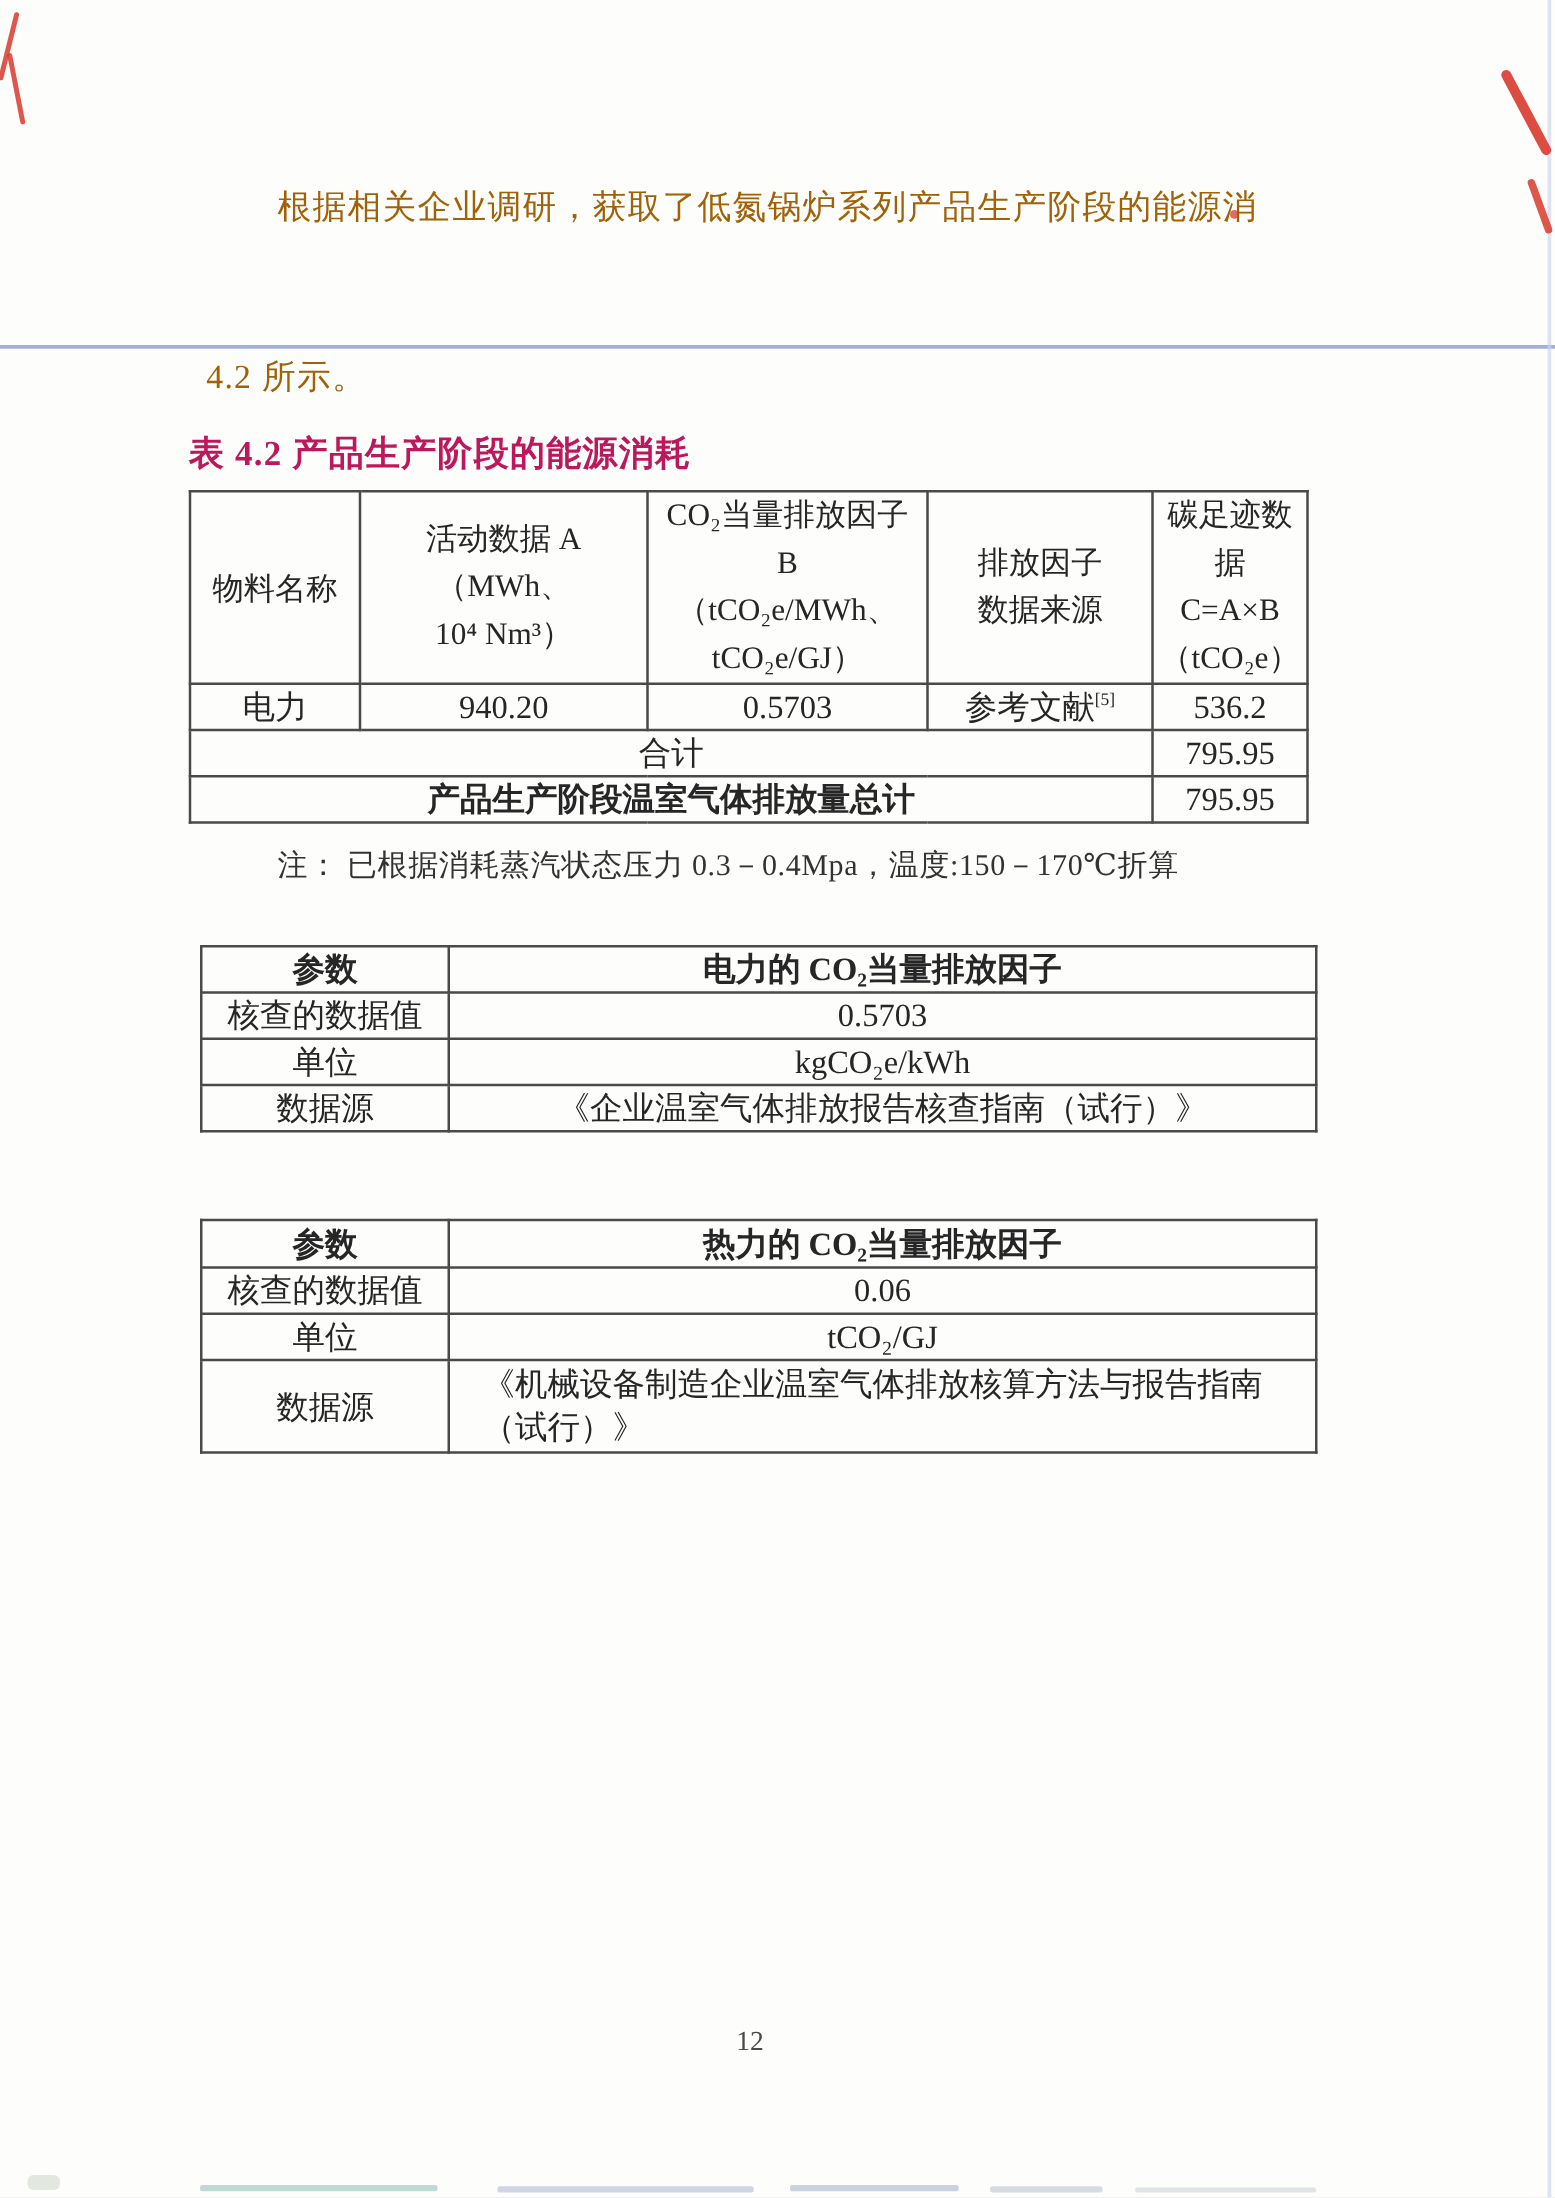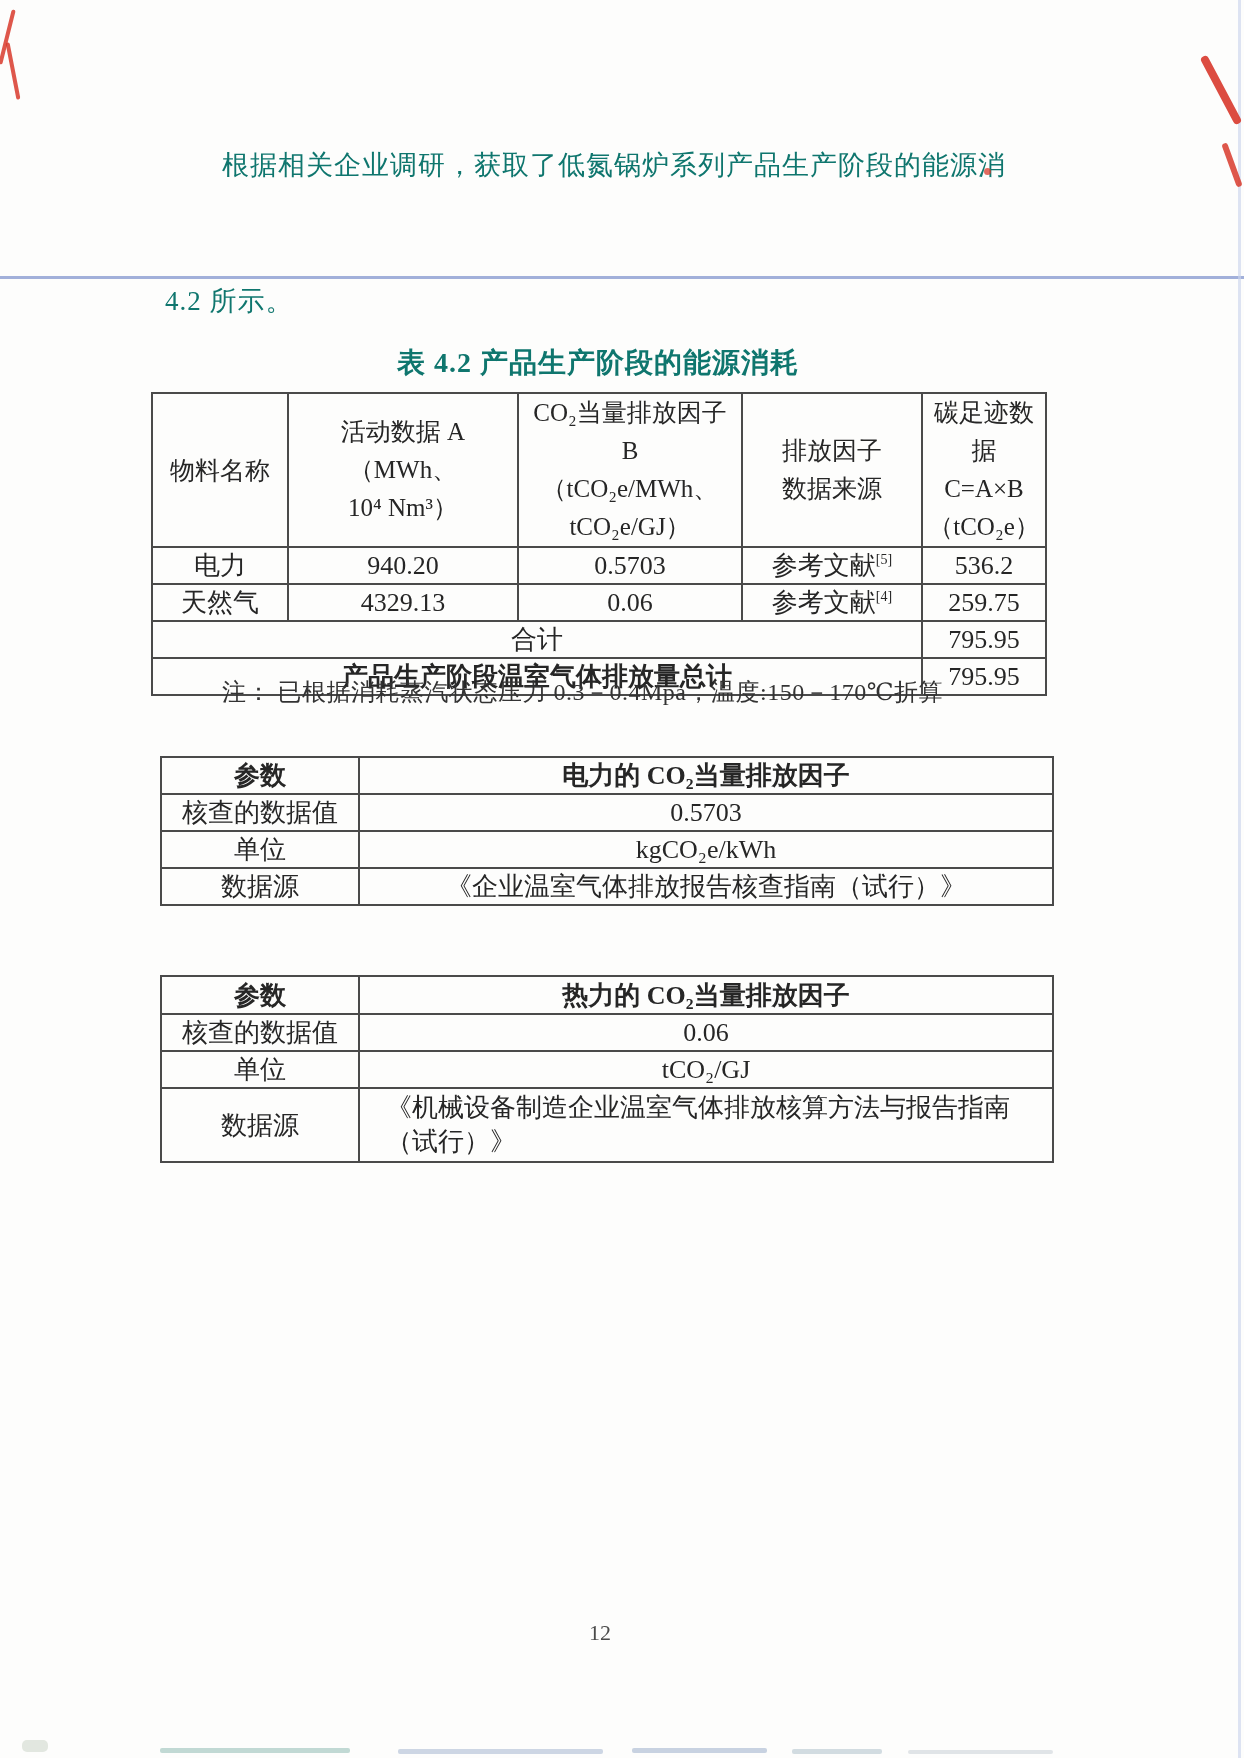--- a/index.html
+++ b/index.html
@@ -6,43 +6,43 @@
   .page{
     position:relative;
     width:1244px;height:1758px;
     margin:0 auto;
     background:#fdfdfc;
     overflow:hidden;
     font-family:"Liberation Serif","DejaVu Serif",serif;
     color:#2e2e2e;
   }
   
-  .para-line{position:absolute;font-size:27px;line-height:36px;white-space:nowrap;color:#0f766e;}
+  .para-line{position:absolute;font-size:27px;line-height:36px;white-space:nowrap;color:#a16207;}
   .pl1{left:222px;top:147px;letter-spacing:1px;}
   .pl2{left:165px;top:205px;letter-spacing:2.5px;}
   .pl3{left:165px;top:283px;letter-spacing:1px;}
   
   .blue-line{position:absolute;left:0;top:276px;width:1244px;height:3px;background:#a2b0da;}
   .edge-line-right{position:absolute;left:1238px;top:0;width:3px;height:1758px;background:#cdd6ec;opacity:.65;}
   .red-mark{position:absolute;background:#d8392c;border-radius:3px;}
   .rm1{left:5px;top:9px;width:4px;height:56px;transform:rotate(14deg);opacity:.85;}
   .rm2{left:11px;top:42px;width:4px;height:58px;transform:rotate(-11deg);opacity:.85;}
   .rm3{left:1217px;top:52px;width:8px;height:76px;transform:rotate(-28deg);border-radius:4px;opacity:.9;}
   .rm4{left:1229px;top:142px;width:6px;height:46px;transform:rotate(-20deg);opacity:.85;}
   .rm5{left:984px;top:168px;width:7px;height:7px;border-radius:50%;opacity:.75;}
   .strip-dash{position:absolute;border-radius:2px;}
   .sd0{left:22px;top:1740px;width:26px;height:12px;background:#c8d2c4;opacity:.5;border-radius:5px;}
   .sd1{left:160px;top:1748px;width:190px;height:5px;background:#8fbcb2;opacity:.55;}
   .sd2{left:398px;top:1749px;width:205px;height:5px;background:#9eb0cc;opacity:.5;}
   .sd3{left:632px;top:1748px;width:135px;height:5px;background:#93a8c6;opacity:.5;}
   .sd4{left:792px;top:1749px;width:90px;height:5px;background:#9eb4c2;opacity:.45;}
   .sd5{left:908px;top:1750px;width:145px;height:4px;background:#b4bfc9;opacity:.4;}
   
-  .tbl-title{position:absolute;left:151px;top:344px;width:894px;text-align:center;
-    font-size:28px;font-weight:bold;letter-spacing:1px;color:#0f766e;}
+  .tbl-title{position:absolute;left:151px;top:344px;width:894px;text-align:left;
+    font-size:28px;font-weight:bold;letter-spacing:1px;color:#be185d;}
   
   table{border-collapse:collapse;table-layout:fixed;position:absolute;font-size:26px;color:#262626;}
   td{border:2px solid #4a4a4a;text-align:center;vertical-align:middle;padding:0 4px;overflow:hidden;}
   td span{display:inline;}
   .hline{display:block;line-height:38px;}
   sup.ref{font-size:14px;vertical-align:super;line-height:0;}
   .bold{font-weight:bold;}
   
   .t1{left:151px;top:392px;width:894px;}
   .t1 .hdr td{height:128px;font-size:25px;}
@@ -116,29 +116,20 @@
       </tr>
       <tr class="r-data">
         <td>电力</td>
         <td>940.20</td>
         <td>0.5703</td>
         <td>
           <span>参考文献</span><sup class="ref">[5]</sup>
         </td>
         <td>536.2</td>
       </tr>
-      <tr class="r-data">
-        <td>天然气</td>
-        <td>4329.13</td>
-        <td>0.06</td>
-        <td>
-          <span>参考文献</span><sup class="ref">[4]</sup>
-        </td>
-        <td>259.75</td>
-      </tr>
       <tr class="r-sub">
         <td colspan="4">合计</td>
         <td>795.95</td>
       </tr>
       <tr class="r-tot">
         <td colspan="4" class="bold">产品生产阶段温室气体排放量总计</td>
         <td>795.95</td>
       </tr>
     </tbody>
   </table>

